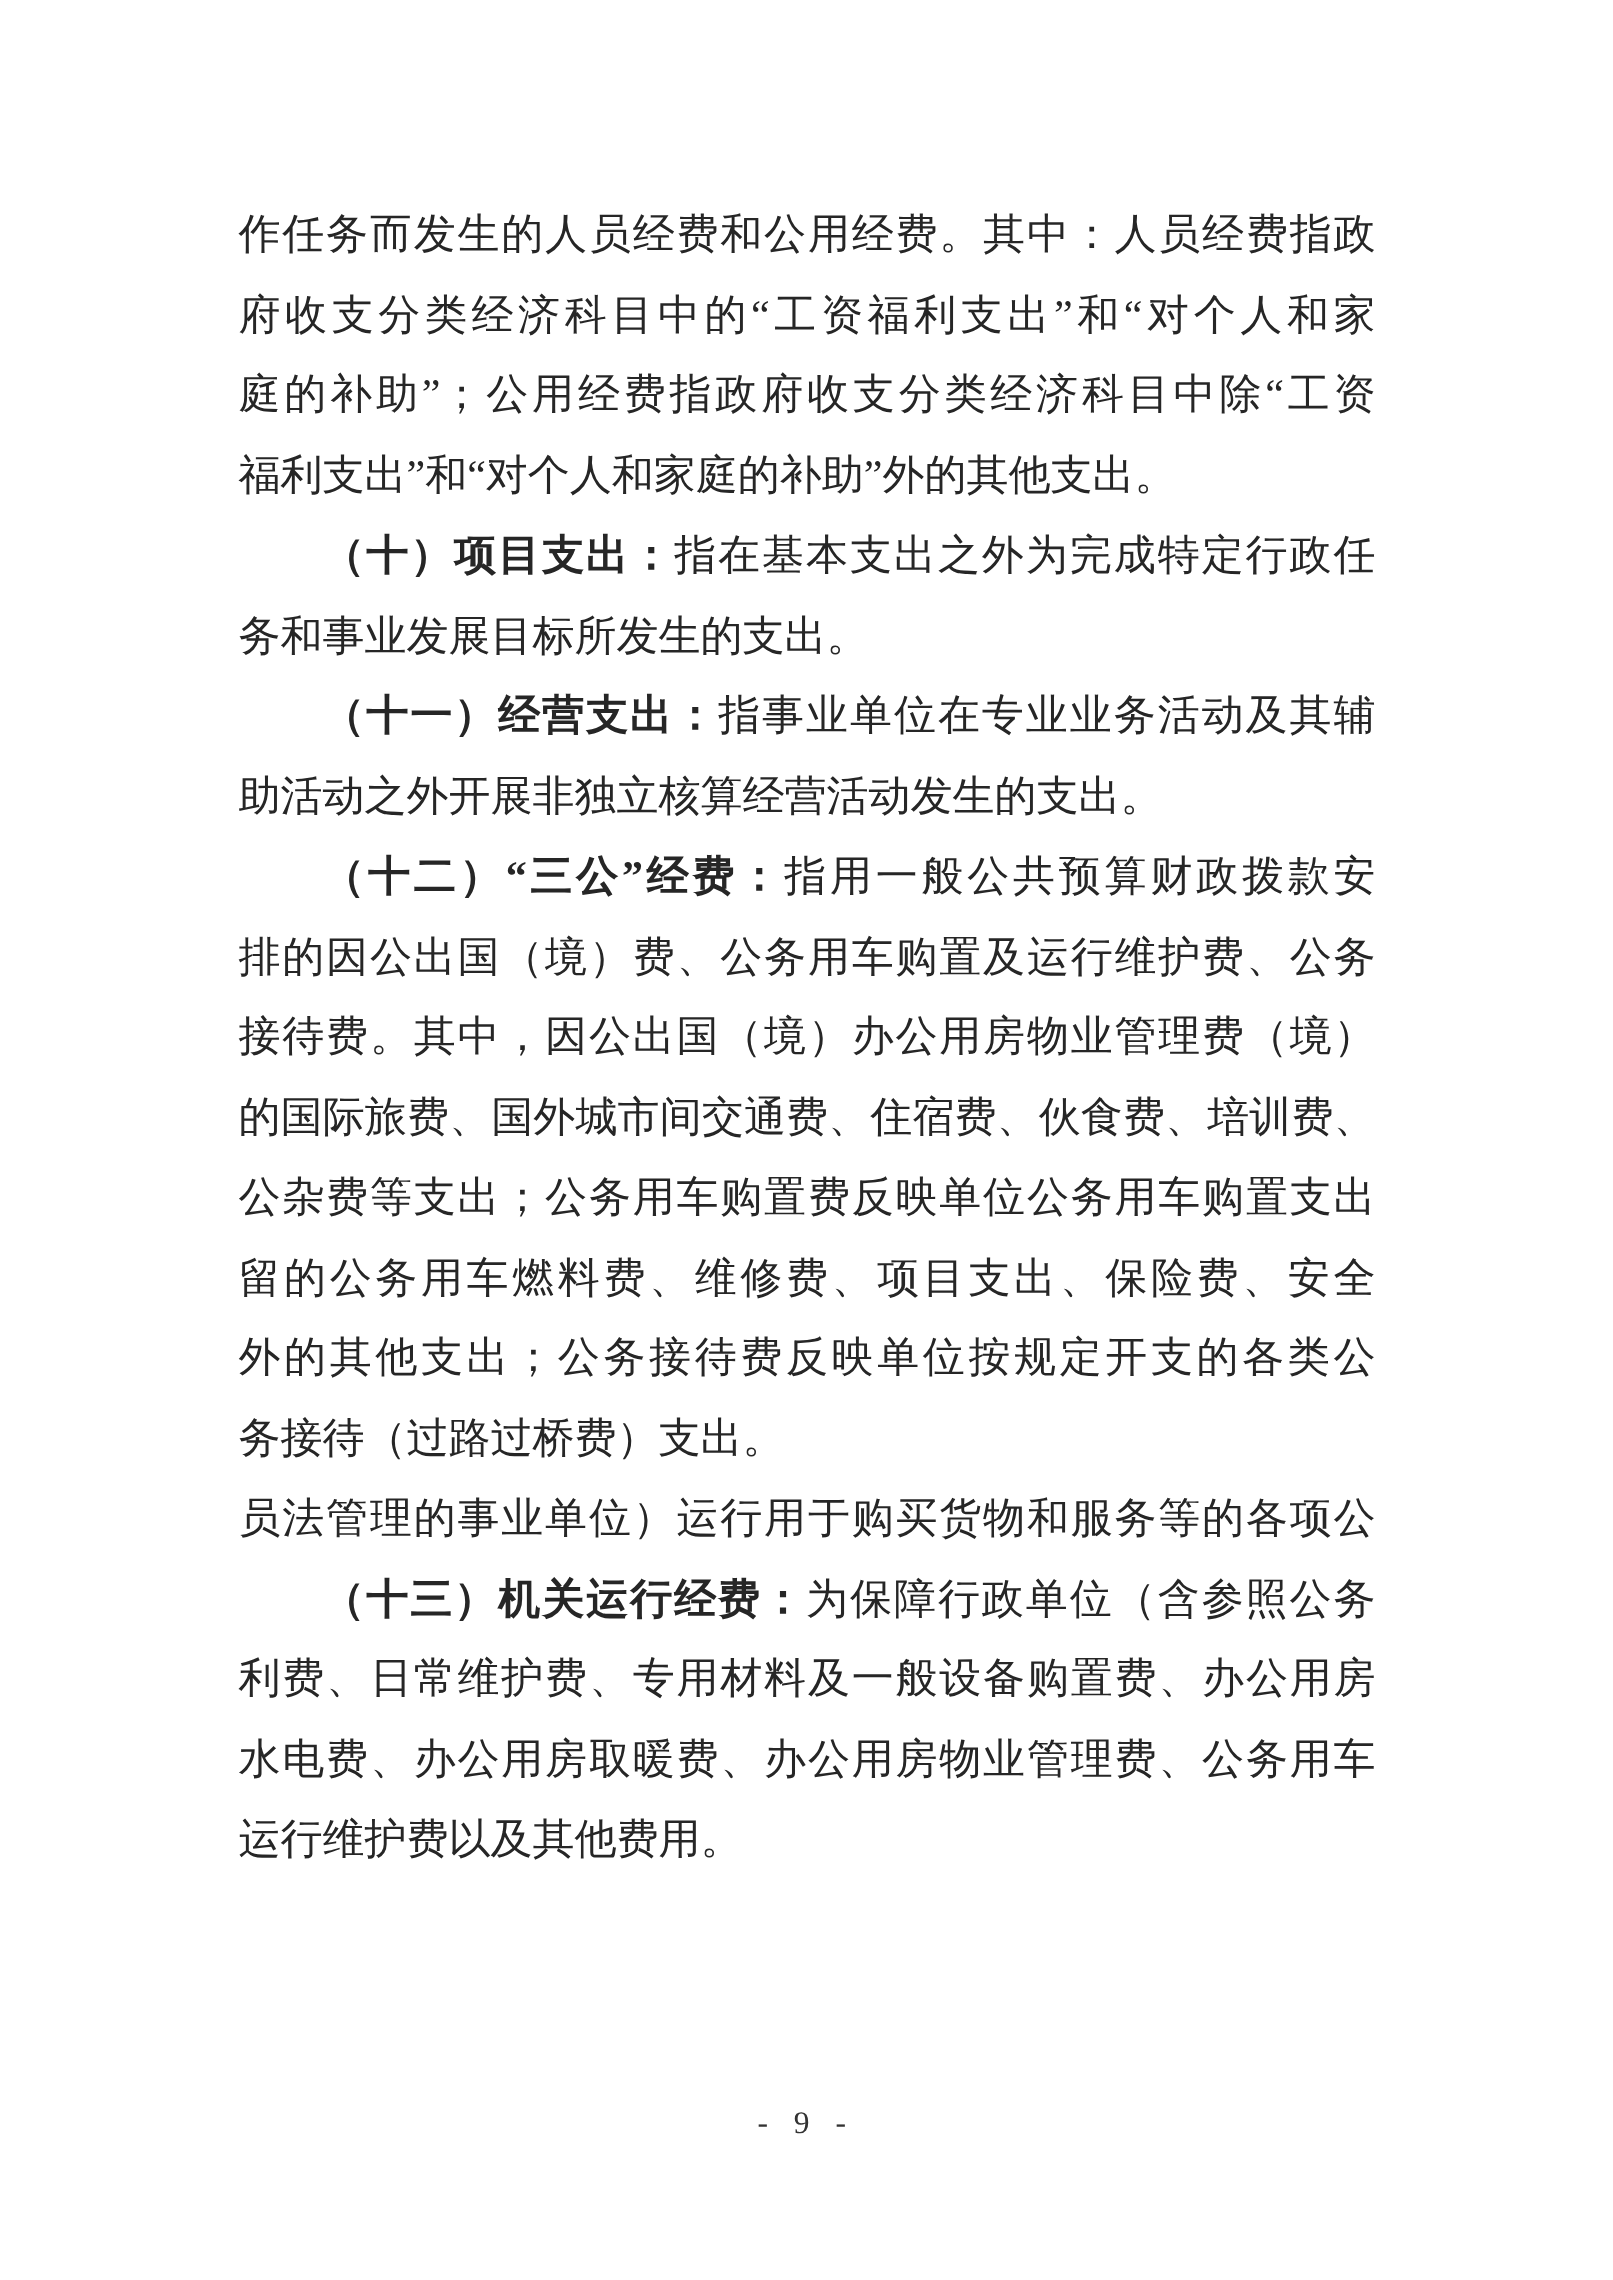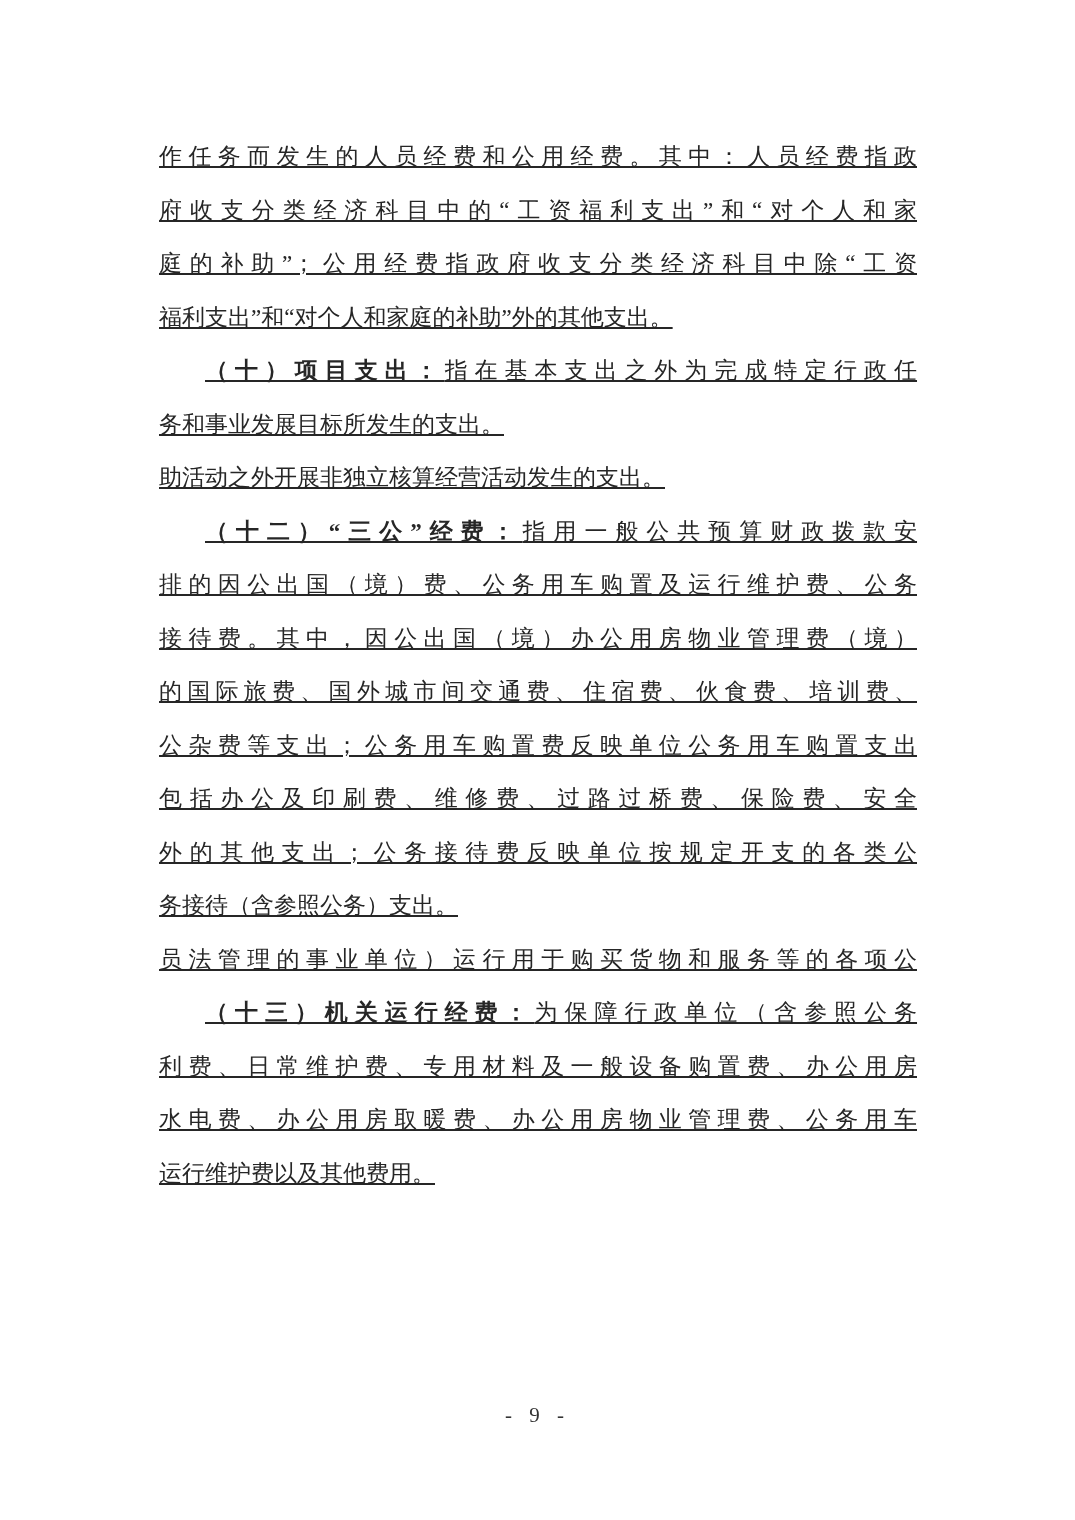--- a/index.html
+++ b/index.html
@@ -19,25 +19,24 @@
   }
   .doc-body {
     position: absolute;
     left: 159px;
     top: 130px;
     width: 758px;
   }
   .line {
     height: 53.5px;
     line-height: 53.5px;
-    font-size: 23px;
+    font-size: 28px;
     text-align: justify;
     text-align-last: left;
     letter-spacing: 0;
-    text-decoration: underline;
   }
   .line.fill {
     text-align-last: justify;
   }
   .line.indent {
     text-indent: 2em;
   }
   .line .bold {
     font-weight: bold;
   }
@@ -57,29 +56,30 @@
 <body>
 
 <div class="page">
   <div class="doc-body">
       <div class="line fill"><span class="">作任务而发生的人员经费和公用经费。其中：人员经费指政</span></div>
       <div class="line fill"><span class="">府收支分类经济科目中的“工资福利支出”和“对个人和家</span></div>
       <div class="line fill"><span class="">庭的补助”；公用经费指政府收支分类经济科目中除“工资</span></div>
       <div class="line"><span class="">福利支出”和“对个人和家庭的补助”外的其他支出。</span></div>
       <div class="line fill indent"><span class="bold">（十）项目支出：</span><span class="">指在基本支出之外为完成特定行政任</span></div>
       <div class="line"><span class="">务和事业发展目标所发生的支出。</span></div>
+      <div class="line fill indent"><span class="bold">（十一）经营支出：</span><span class="">指事业单位在专业业务活动及其辅</span></div>
       <div class="line"><span class="">助活动之外开展非独立核算经营活动发生的支出。</span></div>
       <div class="line fill indent"><span class="bold">（十二）“三公”经费：</span><span class="">指用一般公共预算财政拨款安</span></div>
       <div class="line fill"><span class="">排的因公出国（境）费、公务用车购置及运行维护费、公务</span></div>
       <div class="line fill"><span class="">接待费。其中，因公出国（境）办公用房物业管理费（境）</span></div>
       <div class="line fill"><span class="">的国际旅费、国外城市间交通费、住宿费、伙食费、培训费、</span></div>
       <div class="line fill"><span class="">公杂费等支出；公务用车购置费反映单位公务用车购置支出</span></div>
-      <div class="line fill"><span class="">包括办公及印刷费、维修费、过路过桥费、保险费、安全</span></div>
+      <div class="line fill"><span class="">留的公务用车燃料费、维修费、项目支出、保险费、安全</span></div>
       <div class="line fill"><span class="">外的其他支出；公务接待费反映单位按规定开支的各类公</span></div>
-      <div class="line"><span class="">务接待（含参照公务）支出。</span></div>
+      <div class="line"><span class="">务接待（过路过桥费）支出。</span></div>
       <div class="line fill"><span class="">员法管理的事业单位）运行用于购买货物和服务等的各项公</span></div>
       <div class="line fill indent"><span class="bold">（十三）机关运行经费：</span><span class="">为保障行政单位（含参照公务</span></div>
       <div class="line fill"><span class="">利费、日常维护费、专用材料及一般设备购置费、办公用房</span></div>
       <div class="line fill"><span class="">水电费、办公用房取暖费、办公用房物业管理费、公务用车</span></div>
       <div class="line"><span class="">运行维护费以及其他费用。</span></div>
     </div>
   <div class="footer">- 9 -</div>
 </div>
 
 </body></html>

